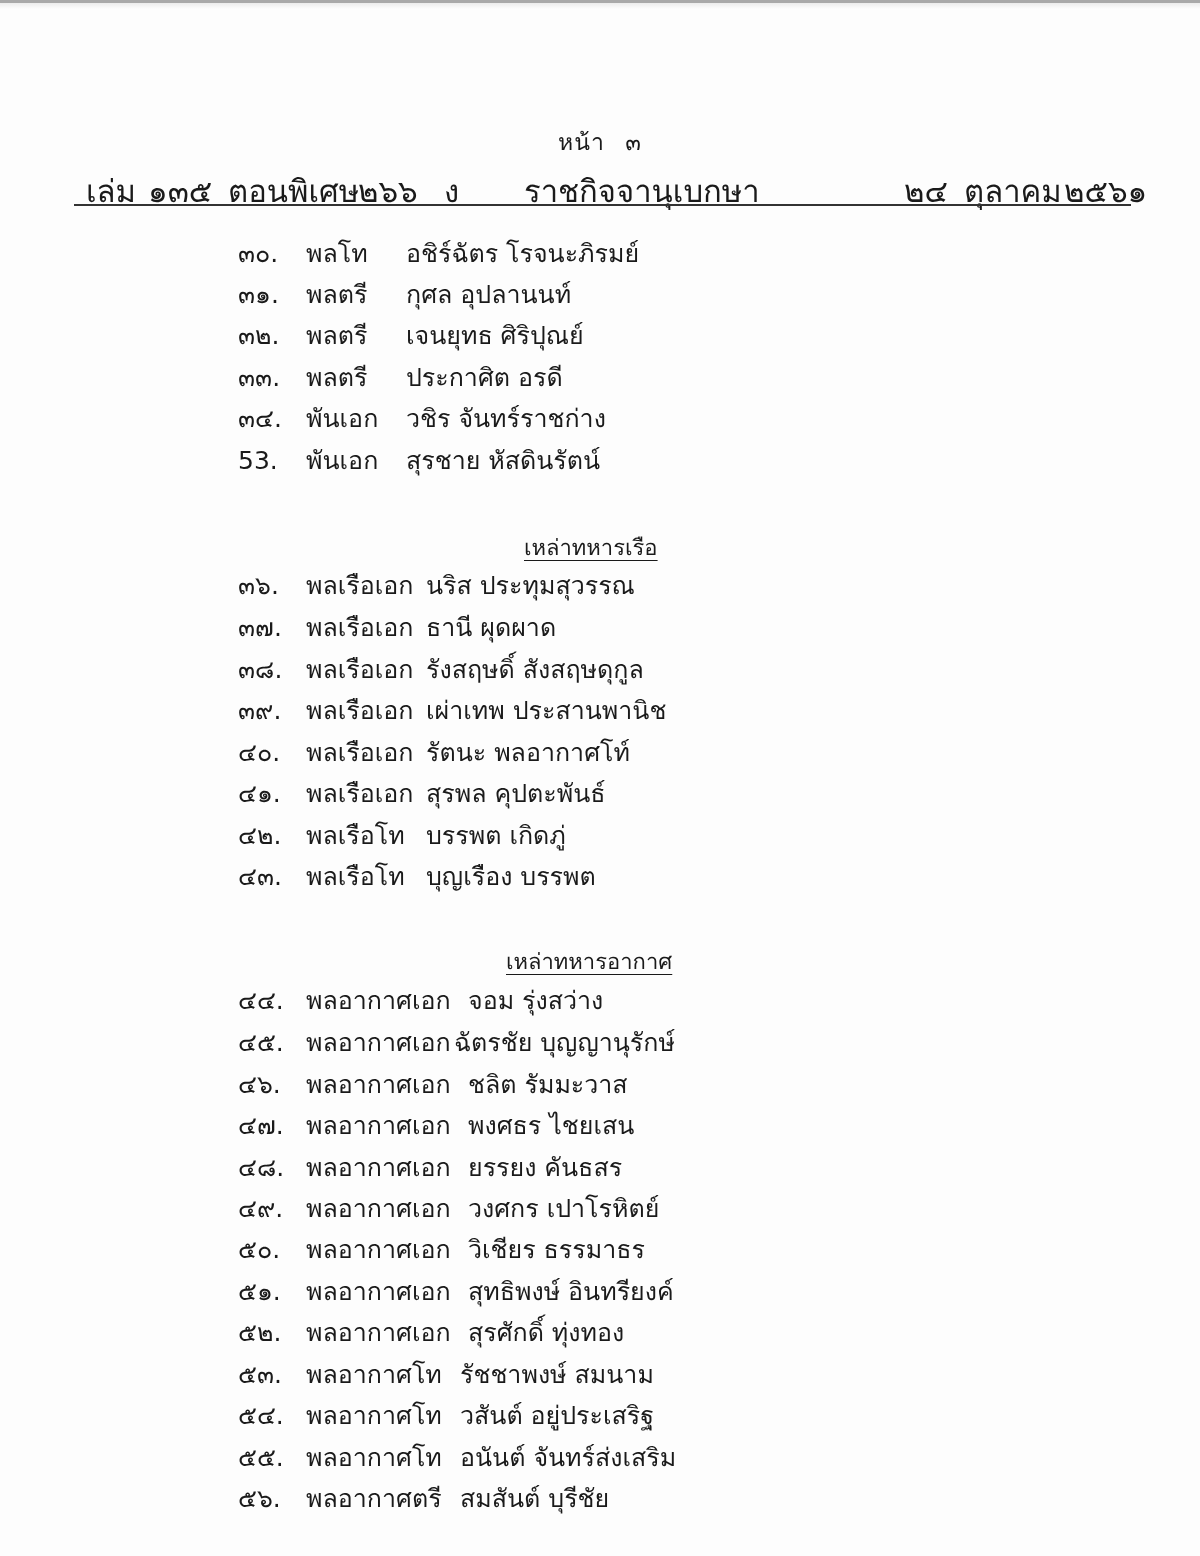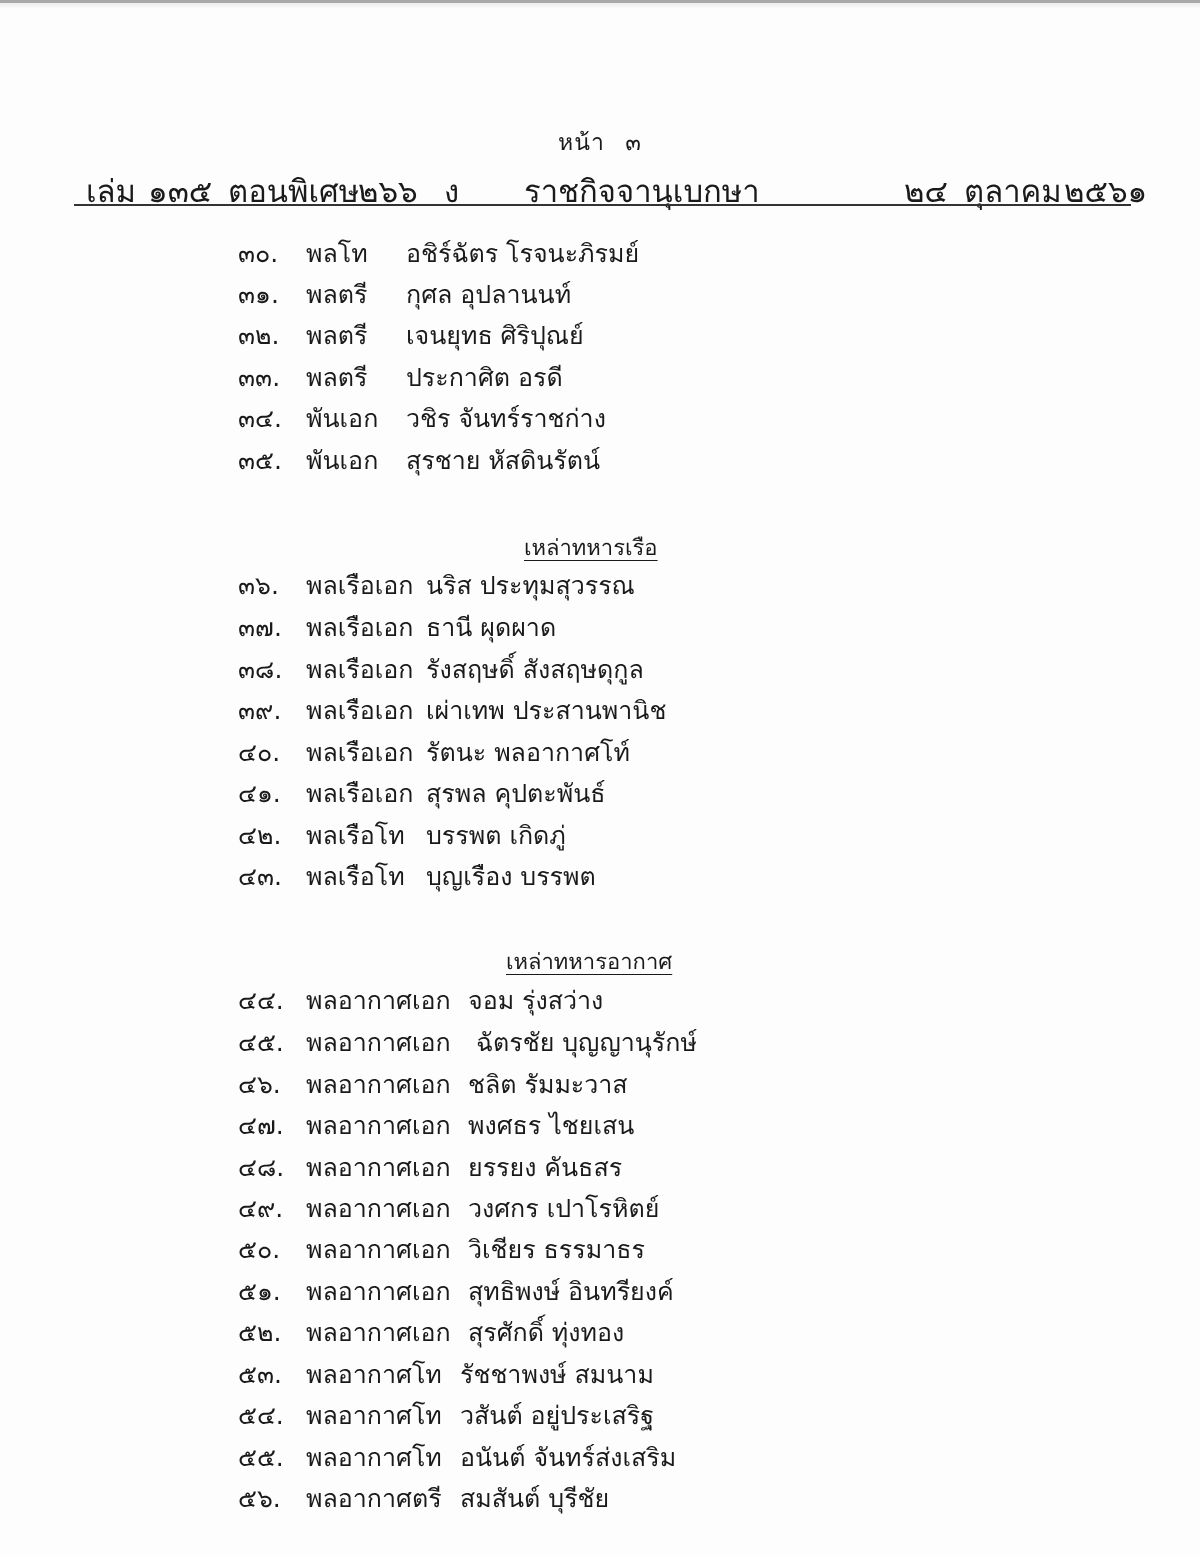--- a/index.html
+++ b/index.html
@@ -138,21 +138,21 @@
     <span class="num">๓๓.</span>
     <span class="rank">พลตรี</span>
     <span class="name" style="left:168px">ประกาศิต อรดี</span>
   </div>
   <div class="row" style="top:165px">
     <span class="num">๓๔.</span>
     <span class="rank">พันเอก</span>
     <span class="name" style="left:168px">วชิร จันทร์ราชก่าง</span>
   </div>
   <div class="row" style="top:207px">
-    <span class="num">๓๕.</span>
+    <span class="num">53.</span>
     <span class="rank">พันเอก</span>
     <span class="name" style="left:168px">สุรชาย หัสดินรัตน์</span>
   </div>
 </div>
 
 <div class="section-title" style="top:530px; left:524px">เหล่าทหารเรือ</div>
 <div class="list" style="top:566px">
   <div class="row" style="top:0px">
     <span class="num">๓๖.</span>
     <span class="rank">พลเรือเอก</span>
@@ -198,21 +198,21 @@
 <div class="section-title" style="top:944px; left:506px">เหล่าทหารอากาศ</div>
 <div class="list" style="top:981px">
   <div class="row" style="top:0px">
     <span class="num">๔๔.</span>
     <span class="rank">พลอากาศเอก</span>
     <span class="name" style="left:230px">จอม รุ่งสว่าง</span>
   </div>
   <div class="row" style="top:42px">
     <span class="num">๔๕.</span>
     <span class="rank">พลอากาศเอก</span>
-    <span class="name" style="left:238px">ฉัตรชัย บุญญานุรักษ์</span>
+    <span class="name" style="left:216px">ฉัตรชัย บุญญานุรักษ์</span>
   </div>
   <div class="row" style="top:84px">
     <span class="num">๔๖.</span>
     <span class="rank">พลอากาศเอก</span>
     <span class="name" style="left:230px">ชลิต รัมมะวาส</span>
   </div>
   <div class="row" style="top:125px">
     <span class="num">๔๗.</span>
     <span class="rank">พลอากาศเอก</span>
     <span class="name" style="left:230px">พงศธร ไชยเสน</span>

